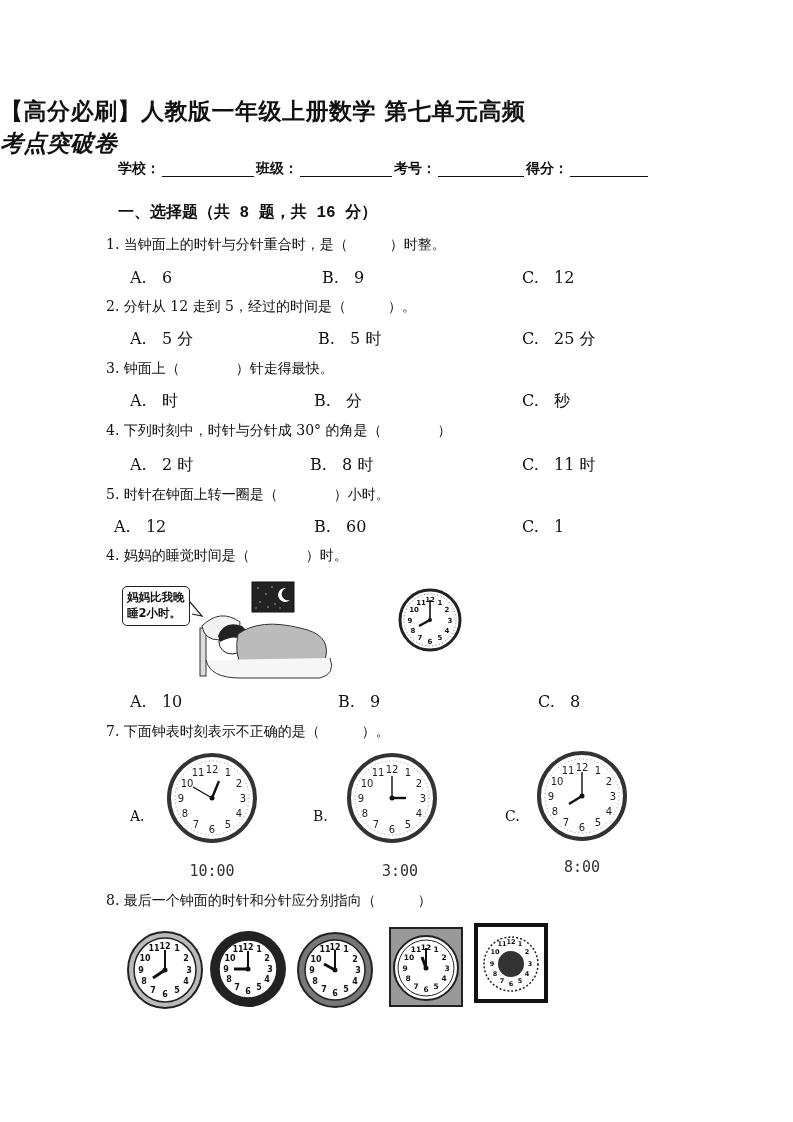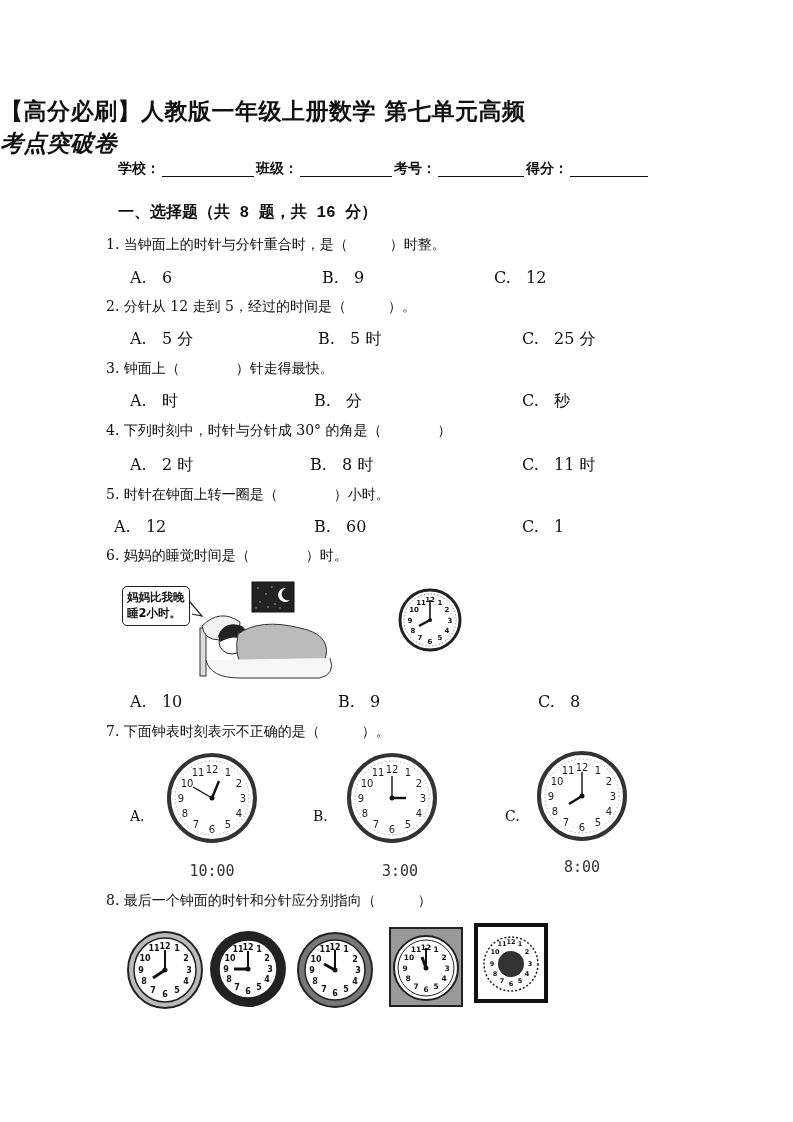--- a/index.html
+++ b/index.html
@@ -35,21 +35,21 @@
   <span class="blank" style="width:86px"></span>
   <span class="lbl">得分：</span>
   <span class="blank" style="width:78px"></span>
 </div>
 
 <div class="abs section">一、选择题（共 8 题，共 16 分）</div>
 
 <div class="abs q" style="top:236px">1. 当钟面上的时针与分针重合时，是（　　　）时整。</div>
 <div class="abs opt" style="top:268px;left:130px"><span>A.</span>&nbsp;&nbsp;&nbsp;<span>6</span></div>
 <div class="abs opt" style="top:268px;left:322px"><span>B.</span>&nbsp;&nbsp;&nbsp;<span>9</span></div>
-<div class="abs opt" style="top:268px;left:494px"><span>C.</span>&nbsp;&nbsp;&nbsp;<span>12</span></div>
+<div class="abs opt" style="top:268px;left:522px"><span>C.</span>&nbsp;&nbsp;&nbsp;<span>12</span></div>
 
 <div class="abs q" style="top:298px">2. 分针从 12 走到 5，经过的时间是（　　　）。</div>
 <div class="abs opt" style="top:329px;left:130px"><span>A.</span>&nbsp;&nbsp;&nbsp;<span>5 分</span></div>
 <div class="abs opt" style="top:329px;left:318px"><span>B.</span>&nbsp;&nbsp;&nbsp;<span>5 时</span></div>
 <div class="abs opt" style="top:329px;left:522px"><span>C.</span>&nbsp;&nbsp;&nbsp;<span>25 分</span></div>
 
 <div class="abs q" style="top:360px">3. 钟面上（　　　　）针走得最快。</div>
 <div class="abs opt" style="top:391px;left:130px"><span>A.</span>&nbsp;&nbsp;&nbsp;<span>时</span></div>
 <div class="abs opt" style="top:391px;left:314px"><span>B.</span>&nbsp;&nbsp;&nbsp;<span>分</span></div>
 <div class="abs opt" style="top:391px;left:522px"><span>C.</span>&nbsp;&nbsp;&nbsp;<span>秒</span></div>
@@ -57,21 +57,21 @@
 <div class="abs q" style="top:422px">4. 下列时刻中，时针与分针成 30° 的角是（　　　　）</div>
 <div class="abs opt" style="top:455px;left:130px"><span>A.</span>&nbsp;&nbsp;&nbsp;<span>2 时</span></div>
 <div class="abs opt" style="top:455px;left:310px"><span>B.</span>&nbsp;&nbsp;&nbsp;<span>8 时</span></div>
 <div class="abs opt" style="top:455px;left:522px"><span>C.</span>&nbsp;&nbsp;&nbsp;<span>11 时</span></div>
 
 <div class="abs q" style="top:486px">5. 时针在钟面上转一圈是（　　　　）小时。</div>
 <div class="abs opt" style="top:517px;left:114px"><span>A.</span>&nbsp;&nbsp;&nbsp;<span>12</span></div>
 <div class="abs opt" style="top:517px;left:314px"><span>B.</span>&nbsp;&nbsp;&nbsp;<span>60</span></div>
 <div class="abs opt" style="top:517px;left:522px"><span>C.</span>&nbsp;&nbsp;&nbsp;<span>1</span></div>
 
-<div class="abs q" style="top:547px">6. 妈妈的睡觉时间是（　　　　）时。</div>
+<div class="abs q" style="top:547px">4. 妈妈的睡觉时间是（　　　　）时。</div>
 
 <div class="abs" style="left:122px;top:586px;width:68px;height:40px;border:1.5px solid #222;border-radius:5px;background:#fff;font-family:'DejaVu Sans','Liberation Sans',sans-serif;font-size:11.5px;font-weight:bold;line-height:16px;padding:2px 4px;box-sizing:border-box;">
   <div>妈妈比我晚</div>
   <div>睡2小时。</div>
 </div>
 <svg class="abs" style="left:180px;top:578px" width="160" height="104" viewBox="0 0 160 104">
 
   <path d="M10 24 L22 38 L12 36" fill="#fff" stroke="#222" stroke-width="1.2"></path>
 
   <rect x="72" y="4" width="42" height="30" fill="#222" stroke="#111"></rect>

